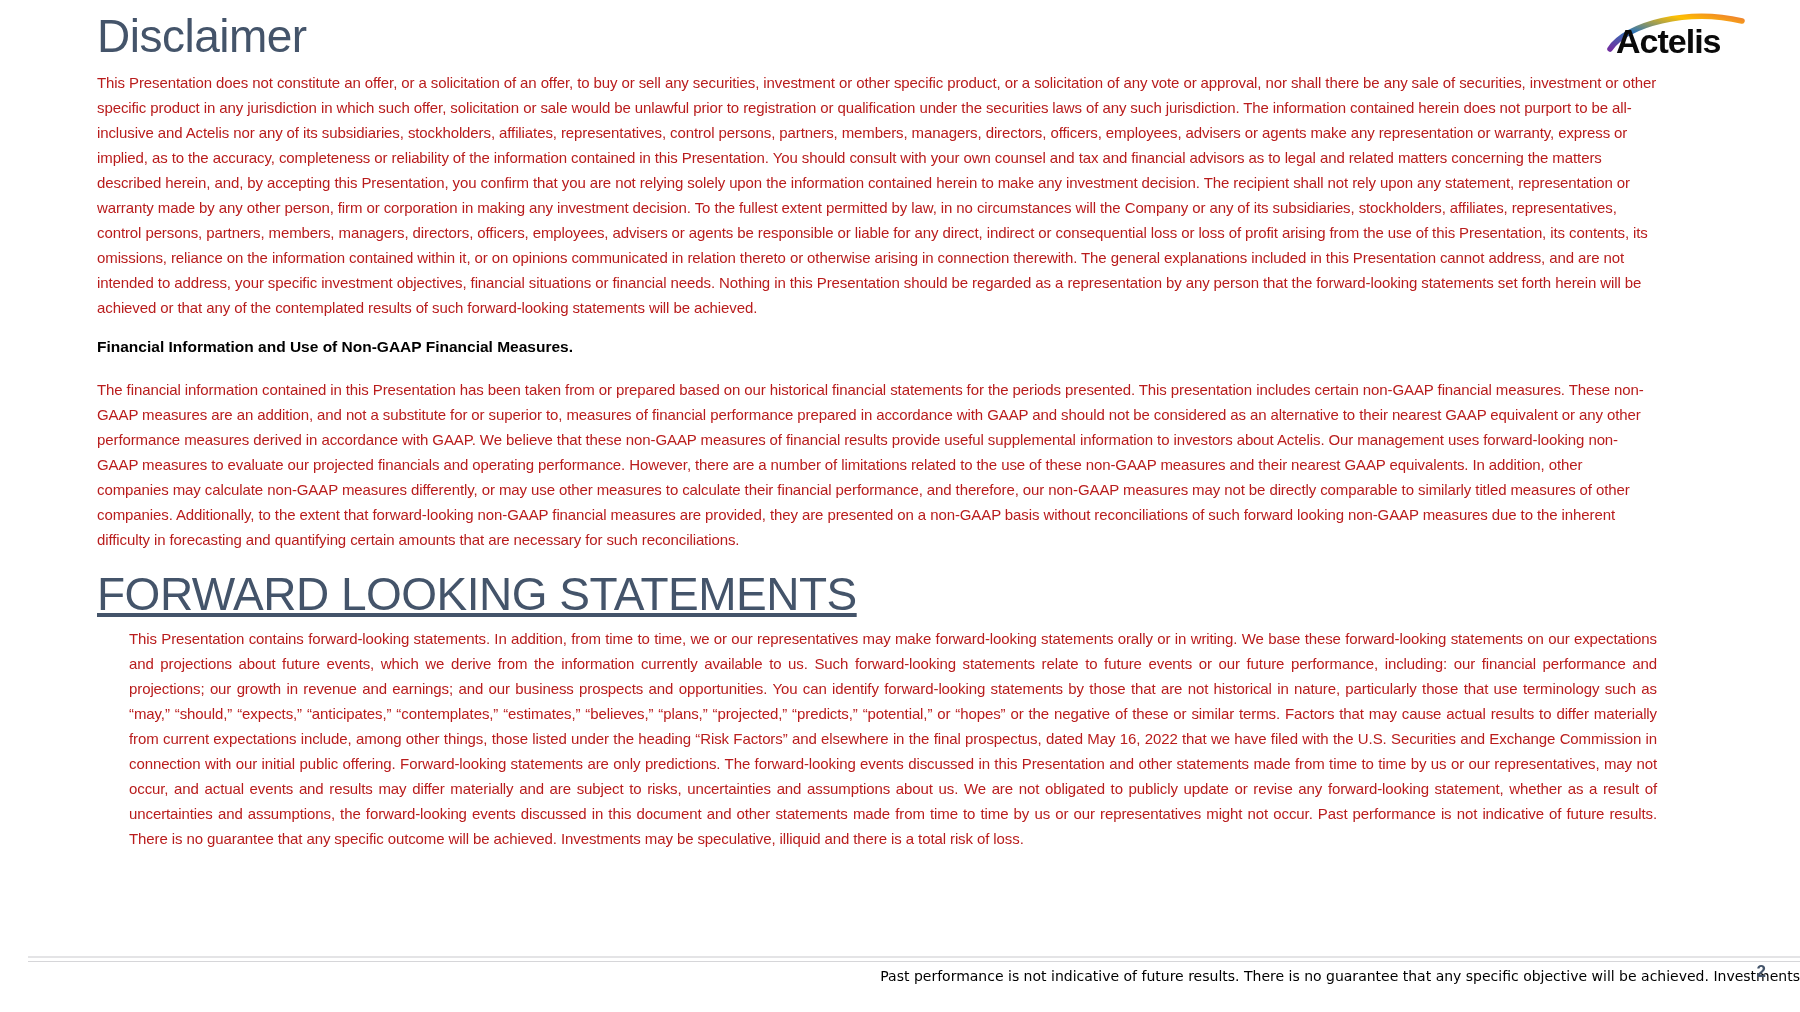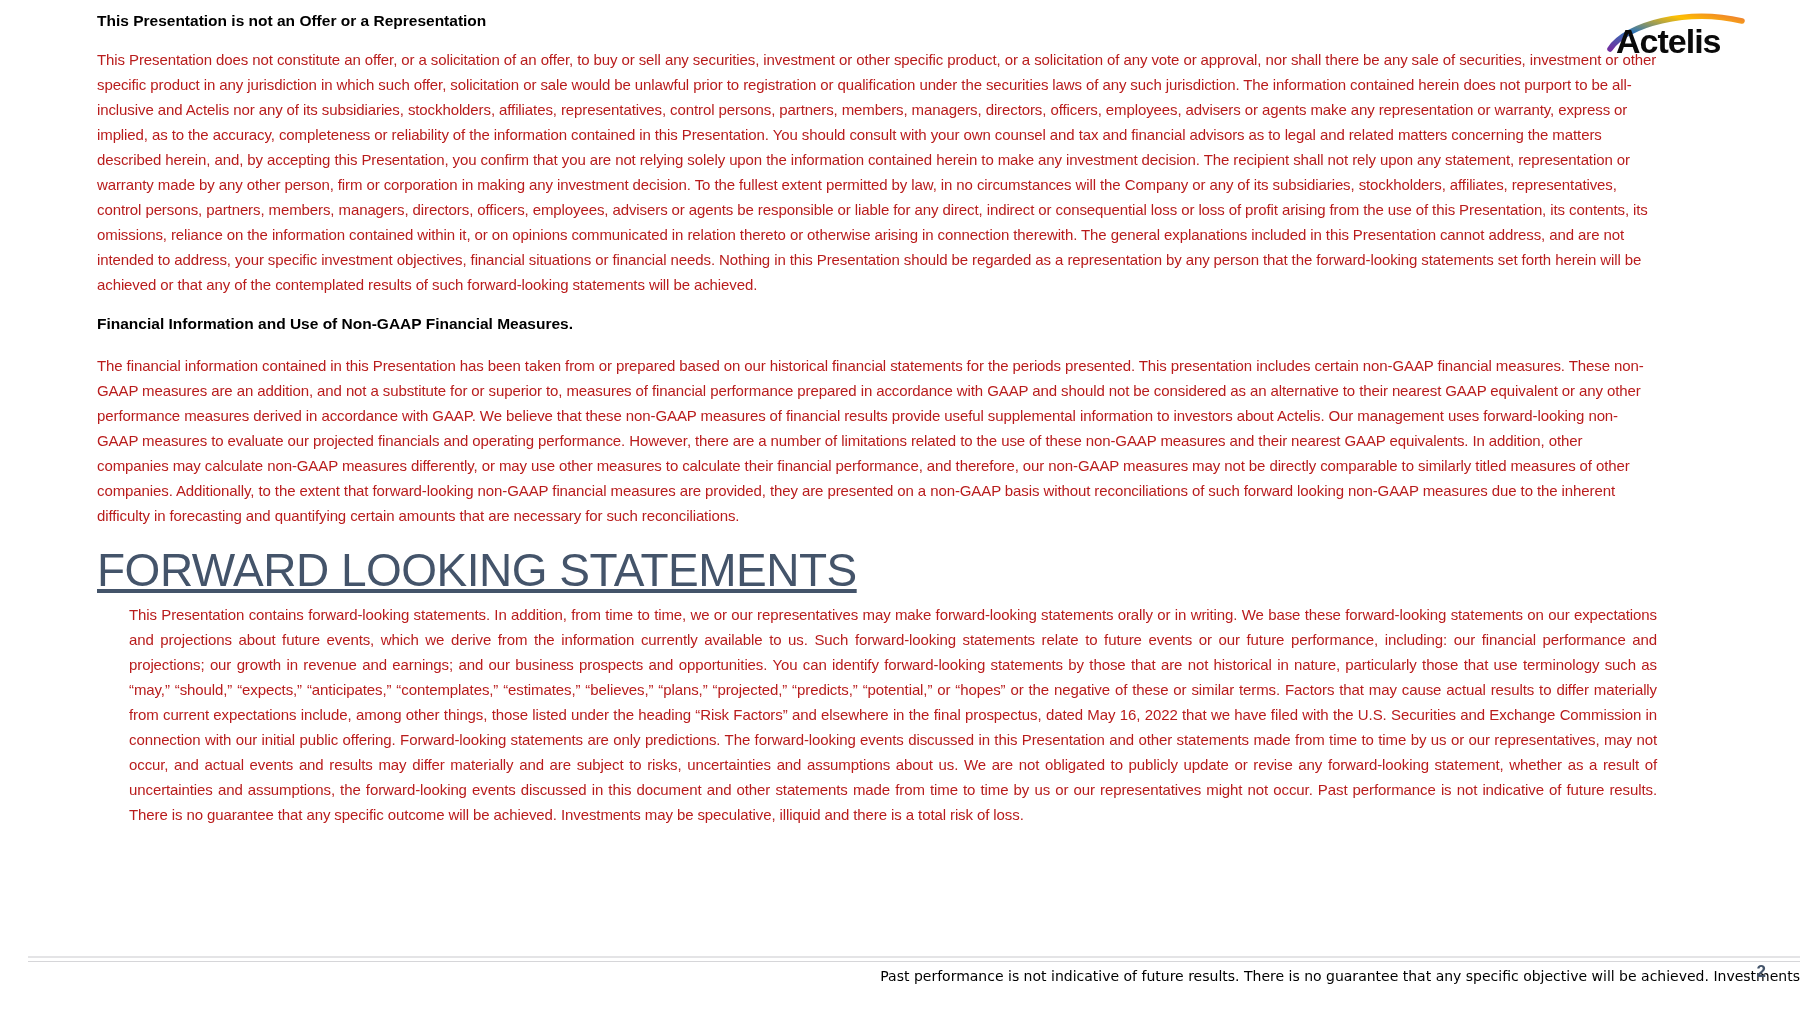--- a/index.html
+++ b/index.html
@@ -83,22 +83,22 @@
     font-weight:700;
     color:var(--accent,#44546A);
   }
 </style>
 </head>
 <body>
 
 <div class="slide">
 
   <div class="content">
+    <h1 class="title">Disclaimer</h1>
 
-    <h2 class="subheading">This Presentation is not an Offer or a Representation</h2>
     <p class="body-para">This Presentation does not constitute an offer, or a solicitation of an offer, to buy or sell any securities, investment or other specific product, or a solicitation of any vote or approval, nor shall there be any sale of securities, investment or other specific product in any jurisdiction in which such offer, solicitation or sale would be unlawful prior to registration or qualification under the securities laws of any such jurisdiction. The information contained herein does not purport to be all-inclusive and Actelis nor any of its subsidiaries, stockholders, affiliates, representatives, control persons, partners, members, managers, directors, officers, employees, advisers or agents make any representation or warranty, express or implied, as to the accuracy, completeness or reliability of the information contained in this Presentation. You should consult with your own counsel and tax and financial advisors as to legal and related matters concerning the matters described herein, and, by accepting this Presentation, you confirm that you are not relying solely upon the information contained herein to make any investment decision. The recipient shall not rely upon any statement, representation or warranty made by any other person, firm or corporation in making any investment decision. To the fullest extent permitted by law, in no circumstances will the Company or any of its subsidiaries, stockholders, affiliates, representatives, control persons, partners, members, managers, directors, officers, employees, advisers or agents be responsible or liable for any direct, indirect or consequential loss or loss of profit arising from the use of this Presentation, its contents, its omissions, reliance on the information contained within it, or on opinions communicated in relation thereto or otherwise arising in connection therewith.  The general explanations included in this Presentation cannot address, and are not intended to address, your specific investment objectives, financial situations or financial needs. Nothing in this Presentation should be regarded as a representation by any person that the forward-looking statements set forth herein will be achieved or that any of the contemplated results of such forward-looking statements will be achieved.</p>
 
     <h2 class="subheading second">Financial Information and Use of Non-GAAP Financial Measures.</h2>
     <p class="body-para">The financial information contained in this Presentation has been taken from or prepared based on our historical financial statements for the periods presented. This presentation includes certain non-GAAP financial measures. These non-GAAP measures are an addition, and not a substitute for or superior to, measures of financial performance prepared in accordance with GAAP and should not be considered as an alternative to their nearest GAAP equivalent or any other performance measures derived in accordance with GAAP. We believe that these non-GAAP measures of financial results provide useful supplemental information to investors about Actelis. Our management uses forward-looking non-GAAP measures to evaluate our projected financials and operating performance. However, there are a number of limitations related to the use of these non-GAAP measures and their nearest GAAP equivalents. In addition, other companies may calculate non-GAAP measures differently, or may use other measures to calculate their financial performance, and therefore, our non-GAAP measures may not be directly comparable to similarly titled measures of other companies. Additionally, to the extent that forward-looking non-GAAP financial measures are provided, they are presented on a non-GAAP basis without reconciliations of such forward looking non-GAAP measures due to the inherent difficulty in forecasting and quantifying certain amounts that are necessary for such reconciliations.</p>
 
     <h2 class="big-heading">FORWARD LOOKING STATEMENTS</h2>
     <p class="body-para justified">This Presentation contains forward-looking statements. In addition, from time to time, we or our representatives may make forward-looking statements orally or in writing. We base these forward-looking statements on our expectations and projections about future events, which we derive from the information  currently available to us. Such forward-looking statements relate to future events or our future performance, including: our financial performance and  projections; our growth in revenue and earnings; and our business prospects and opportunities. You can identify forward-looking statements by those that are not historical in nature, particularly those that use terminology such as “may,” “should,”  “expects,” “anticipates,” “contemplates,” “estimates,” “believes,” “plans,” “projected,” “predicts,” “potential,” or “hopes” or the negative of these or similar  terms. Factors that may cause actual results to differ materially from current expectations include, among other things, those listed under the heading “Risk Factors” and elsewhere in the final prospectus, dated May 16, 2022 that we have filed with the U.S. Securities and Exchange Commission in connection with our initial public offering. Forward-looking statements are only predictions. The forward-looking events discussed in this Presentation and other statements made from time to time by  us or our representatives, may not occur, and actual events and results may differ materially and are subject to risks, uncertainties and assumptions about us.  We are not obligated to publicly update or revise any forward-looking statement, whether as a result of uncertainties and assumptions, the forward-looking  events discussed in this document and other statements made from time to time by us or our representatives might not occur. Past performance is not indicative of future results. There is no guarantee that any specific outcome will be achieved. Investments may be speculative, illiquid and there is a total risk of loss.</p>
   </div>
 
   <div class="logo">

